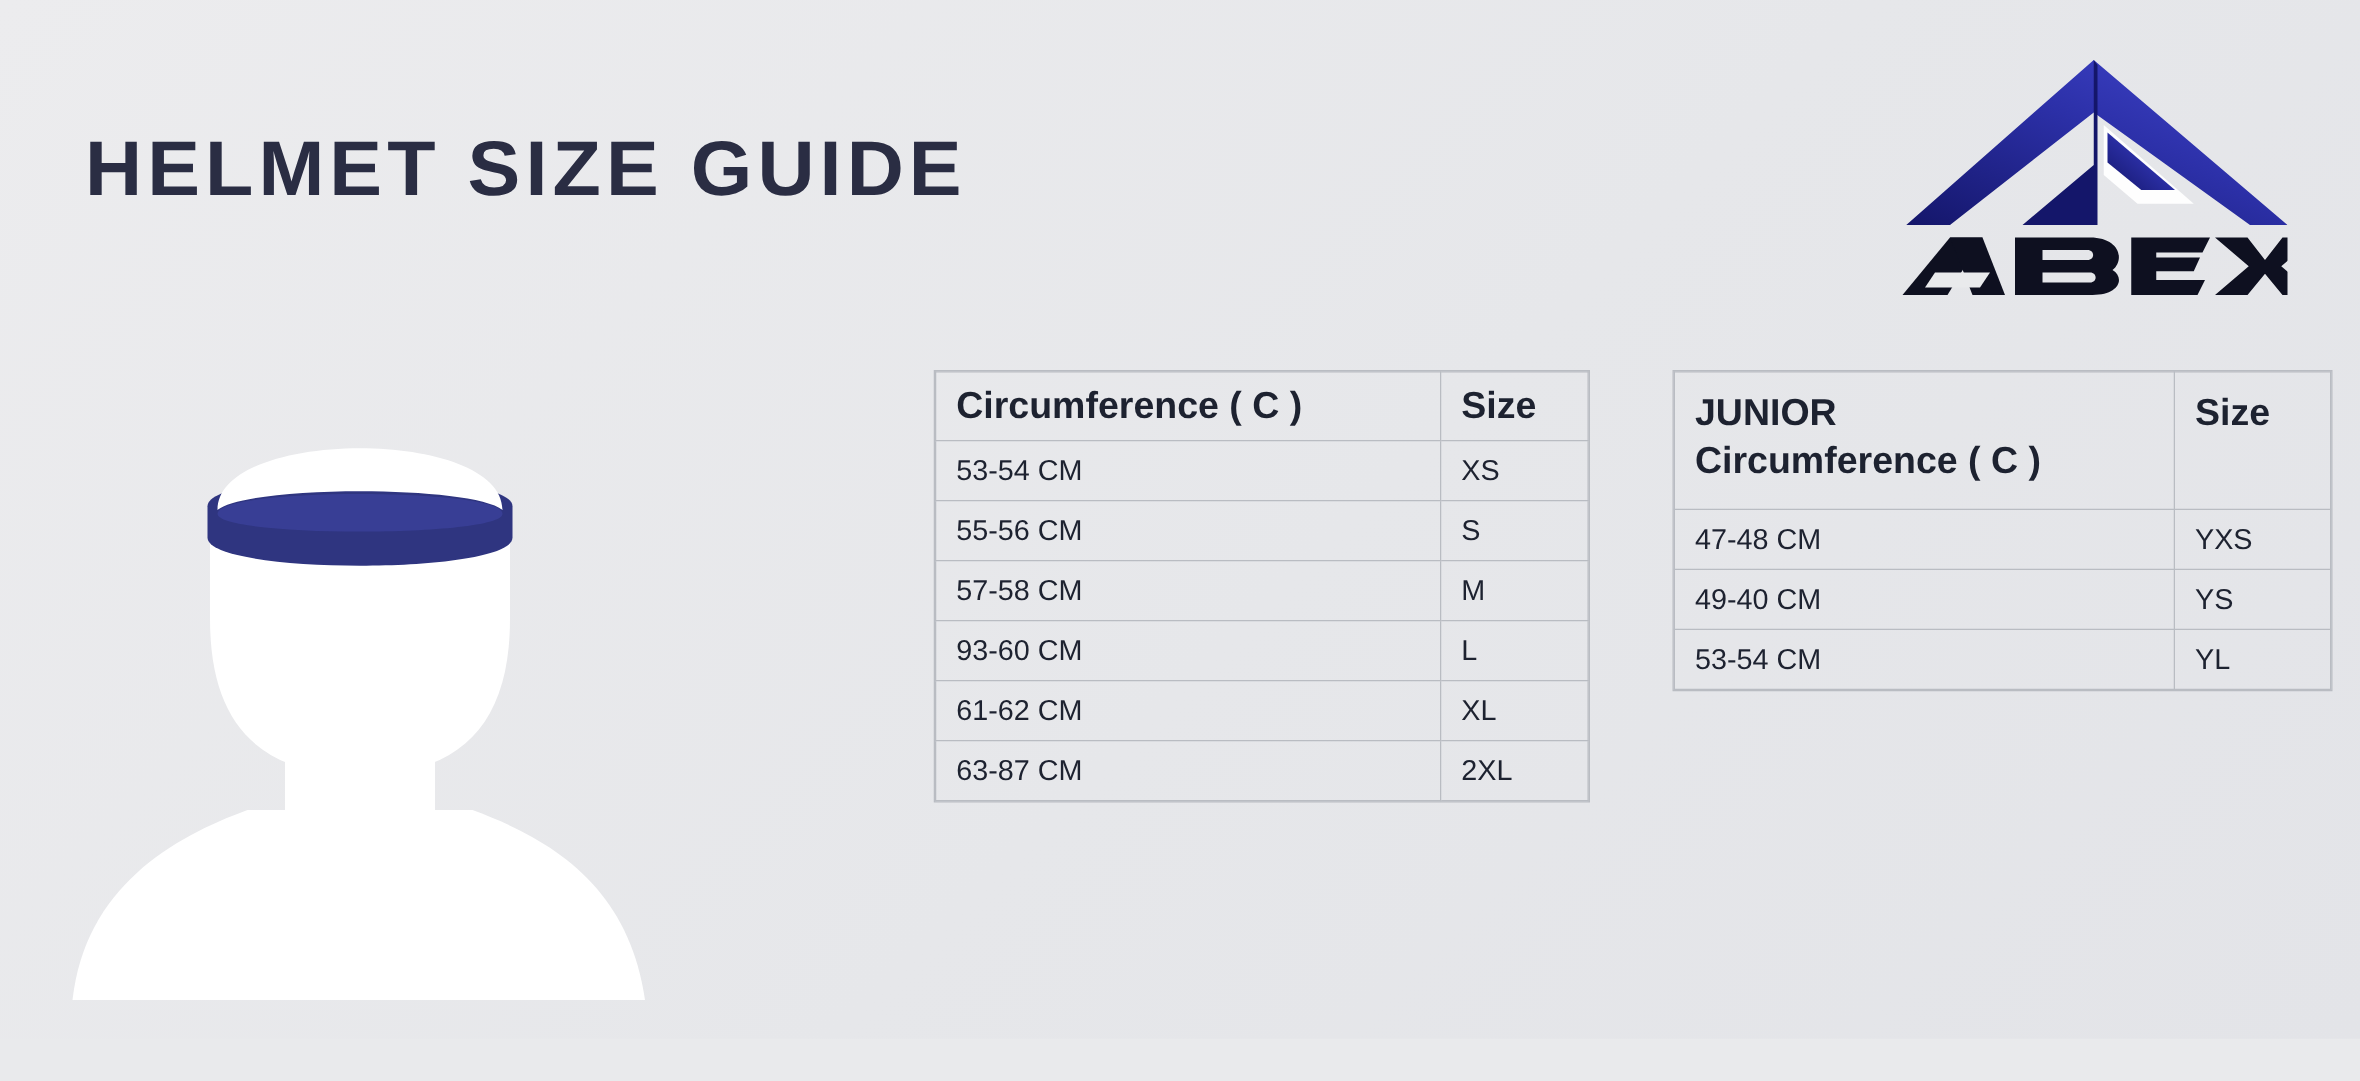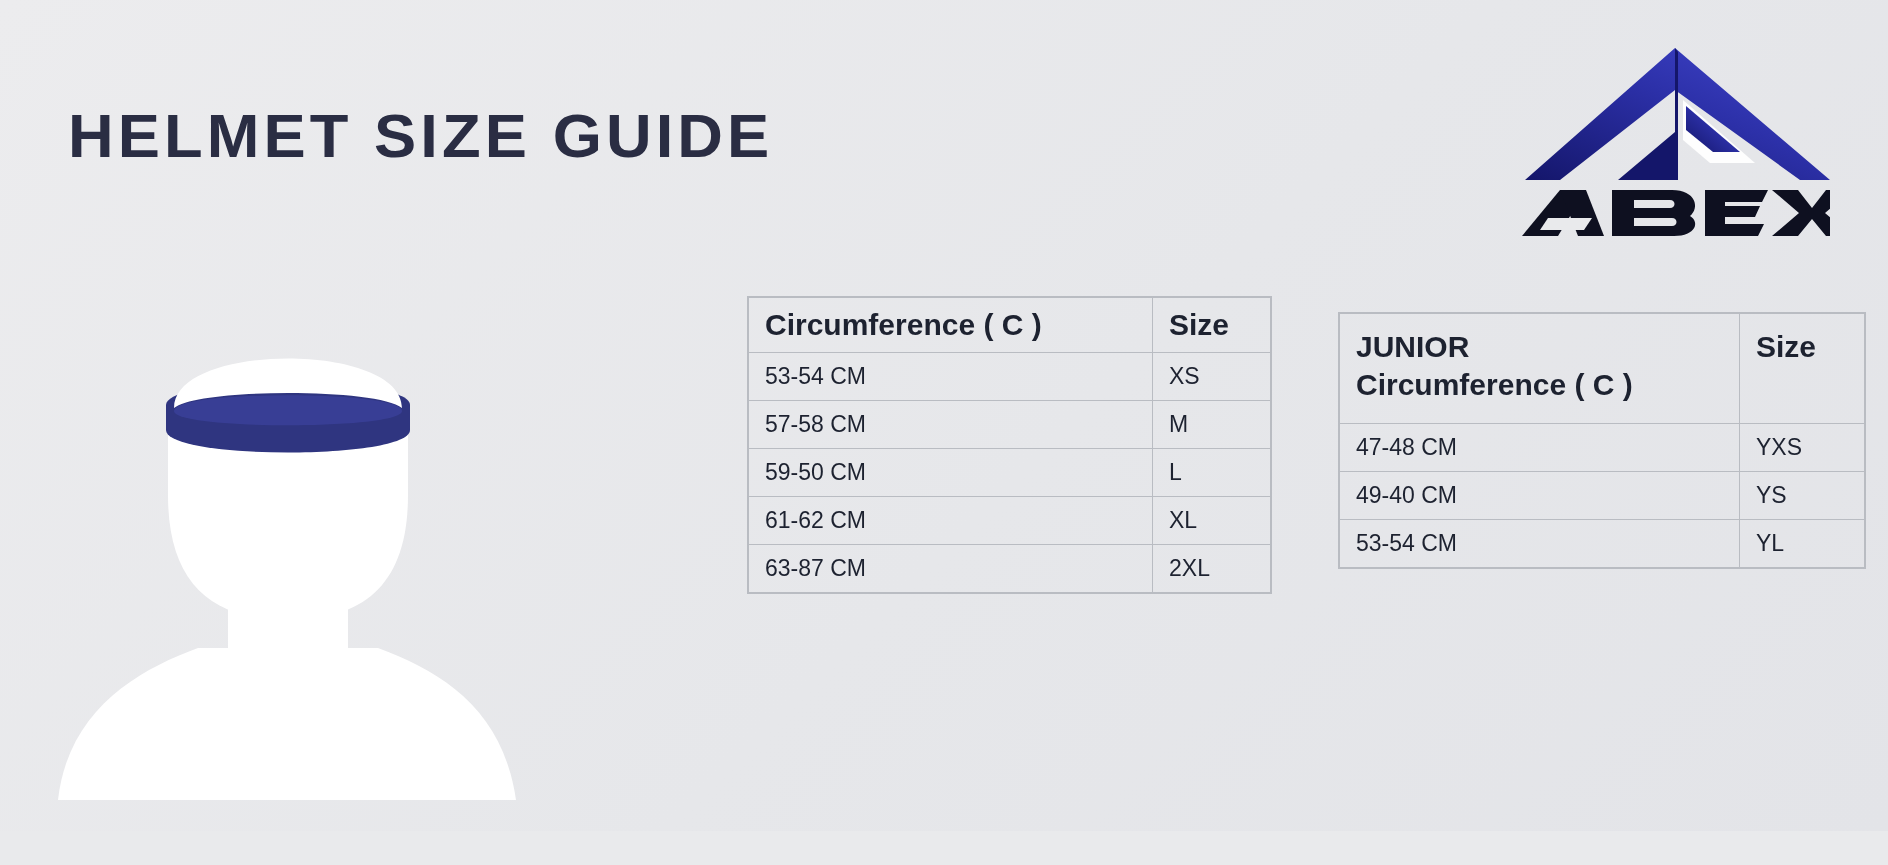--- a/index.html
+++ b/index.html
@@ -81,21 +81,21 @@
     font-size: 30px;
   }
 
   
   #adult-table-wrap { left: 700px; top: 296px; }
   #adult-table { width: 522px; }
   #adult-table col.c1 { width: 404px; }
   #adult-table col.c2 { width: 118px; }
 
   
-  #junior-table-wrap { left: 1291px; top: 312px; }
+  #junior-table-wrap { left: 1291px; top: 296px; }
   #junior-table { width: 525px; }
   #junior-table col.c1 { width: 400px; }
   #junior-table col.c2 { width: 125px; }
   #junior-table thead th { height: 110px; vertical-align: top; padding-top: 14px; line-height: 1.25; }
   #junior-table thead th.sz { vertical-align: top; }
 
   .nowrap { white-space: nowrap; }
 </style>
 </head>
 <body>
@@ -159,25 +159,29 @@
           <th>Circumference ( C )</th>
           <th>Size</th>
         </tr>
       </thead>
       <tbody>
         <tr>
           <td class="nowrap">53-54 CM</td>
           <td>XS</td>
         </tr>
         <tr>
+          <td class="nowrap">55-56 CM</td>
+          <td>S</td>
+        </tr>
+        <tr>
           <td class="nowrap">57-58 CM</td>
           <td>M</td>
         </tr>
         <tr>
-          <td class="nowrap">59-50 CM</td>
+          <td class="nowrap">93-60 CM</td>
           <td>L</td>
         </tr>
         <tr>
           <td class="nowrap">61-62 CM</td>
           <td>XL</td>
         </tr>
         <tr>
           <td class="nowrap">63-87 CM</td>
           <td>2XL</td>
         </tr>

